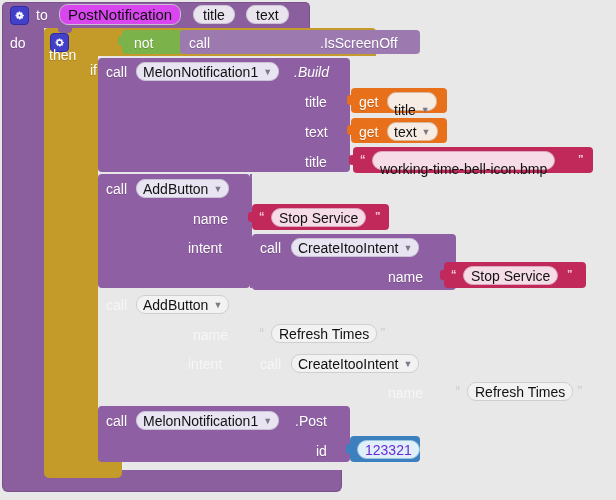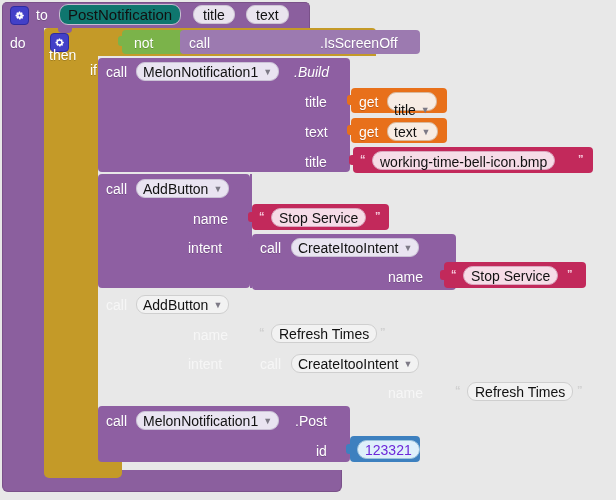--- a/index.html
+++ b/index.html
@@ -68,21 +68,21 @@
 
   <div class="gear" style="left:10px;top:6px;">
     <svg width="11" height="11" viewBox="0 0 16 16" aria-hidden="true">
       <path fill="#ffffff" d="M8 5.2a2.8 2.8 0 1 0 0 5.6 2.8 2.8 0 0 0 0-5.6zm0 4.1a1.3 1.3 0 1 1 0-2.6 1.3 1.3 0 0 1 0 2.6z"></path>
       <path fill="#ffffff" d="M14 9.1l-1.2-.5c.05-.37.05-.83 0-1.2l1.2-.5a.5.5 0 0 0 .25-.62l-.62-1.5a.5.5 0 0 0-.62-.25l-1.2.5c-.27-.26-.6-.48-.95-.63l-.2-1.28A.5.5 0 0 0 10.2 2H8.6a.5.5 0 0 0-.47.37l-.2 1.28c-.35.15-.68.37-.95.63l-1.2-.5a.5.5 0 0 0-.62.25l-.62 1.5a.5.5 0 0 0 .25.62l1.2.5c-.05.37-.05.83 0 1.2l-1.2.5a.5.5 0 0 0-.25.62l.62 1.5a.5.5 0 0 0 .62.25l1.2-.5c.27.26.6.48.95.63l.2 1.28a.5.5 0 0 0 .47.37h1.6a.5.5 0 0 0 .47-.37l.2-1.28c.35-.15.68-.37.95-.63l1.2.5a.5.5 0 0 0 .62-.25l.62-1.5A.5.5 0 0 0 14 9.1z" opacity="0"></path>
       <path fill="#ffffff" d="M13.4 6.9l-1.15-.2a4.3 4.3 0 0 0-.36-.87l.67-.95a.45.45 0 0 0-.05-.58l-.83-.83a.45.45 0 0 0-.58-.05l-.95.67a4.3 4.3 0 0 0-.87-.36L9.1 2.6a.45.45 0 0 0-.44-.37H7.34a.45.45 0 0 0-.44.37l-.2 1.15c-.3.09-.6.21-.87.36l-.95-.67a.45.45 0 0 0-.58.05l-.83.83a.45.45 0 0 0-.05.58l.67.95c-.15.27-.27.57-.36.87l-1.15.2a.45.45 0 0 0-.37.44v1.32c0 .22.16.4.37.44l1.15.2c.09.3.21.6.36.87l-.67.95a.45.45 0 0 0 .5.58l.83.83c.16.16.4.18.58.05l.95-.67c.27.15.57.27.87.36l.2 1.15c.4.21.22.37.44.37h1.32c.22 0 .4-.16.44-.37l.2-1.15c.3-.09.6-.21.87-.36l.95.67c.18.13.42.11.58-.05l.83-.83a.45.45 0 0 0 .05-.58l-.67-.95c.15-.27.27-.57.36-.87l1.15-.2a.45.45 0 0 0 .37-.44V7.34a.45.45 0 0 0-.37-.44zM8 10.6A2.6 2.6 0 1 1 8 5.4a2.6 2.6 0 0 1 0 5.2z"></path>
     </svg>
   </div>
 
   <div class="lbl" style="left:36px;top:8px;">to</div>
-  <div class="field" style="left:59px;top:4px;height:21px;line-height:20px;font-size:15px;padding:0 8px;background:#0f766e;border-color:#c6bdd0;">PostNotification</div>
+  <div class="field" style="left:59px;top:4px;height:21px;line-height:20px;font-size:15px;padding:0 8px;background:#d946ef;border-color:#c6bdd0;">PostNotification</div>
   <div class="field param" style="left:193px;top:5px;padding:0 9px;">title</div>
   <div class="field param" style="left:246px;top:5px;padding:0 9px;">text</div>
 
   <div class="lbl" style="left:10px;top:36px;">do</div>
 
   <div class="blk" style="left:44px;top:28px;width:332px;height:28px;background:#c49a28;border-radius:4px 4px 0 0;"></div>
   <div class="blk" style="left:44px;top:56px;width:54px;height:402px;background:#c49a28;"></div>
   <div class="blk" style="left:44px;top:458px;width:78px;height:20px;background:#c49a28;border-radius:0 0 5px 5px;"></div>
 
   <div class="blk" style="left:58px;top:28px;width:14px;height:5px;background:#8b5f9e;border-radius:0 0 4px 4px;"></div>
@@ -125,21 +125,21 @@
   <div class="blk" style="left:347px;top:125px;width:6px;height:10px;background:#e8701a;border-radius:3px 0 0 3px;"></div>
   <div class="lbl" style="left:359px;top:125px;">get</div>
   <div class="field orange" style="left:387px;top:122px;padding:0 6px;">
     <span>text</span><span class="arw">▼</span>
   </div>
 
   <div class="lbl" style="left:305px;top:155px;">title</div>
   <div class="blk" style="left:353px;top:147px;width:240px;height:26px;background:#c2295b;border-radius:4px;"></div>
   <div class="blk" style="left:349px;top:155px;width:6px;height:10px;background:#c2295b;border-radius:3px 0 0 3px;"></div>
   <div class="q" style="left:360px;top:154px;">“</div>
-  <div class="field txt" style="left:372px;top:151px;height:19px;line-height:18px;padding:1px 7px;">working-time-bell-icon.bmp</div>
+  <div class="field txt" style="left:372px;top:151px;height:19px;line-height:18px;padding:8px 7px;">working-time-bell-icon.bmp</div>
   <div class="q" style="left:578px;top:154px;">”</div>
 
   <div class="blk" style="left:98px;top:174px;width:152px;height:114px;background:#8e5fa2;border-radius:4px;"></div>
   <div class="blk" style="left:250px;top:174px;width:2px;height:114px;background:#8e5fa2;"></div>
   <div class="lbl" style="left:106px;top:182px;">call</div>
   <div class="field light" style="left:136px;top:179px;padding:0 6px;">
     <span>AddButton</span><span class="arw">▼</span>
   </div>
 
   <div class="lbl" style="left:193px;top:212px;">name</div>

